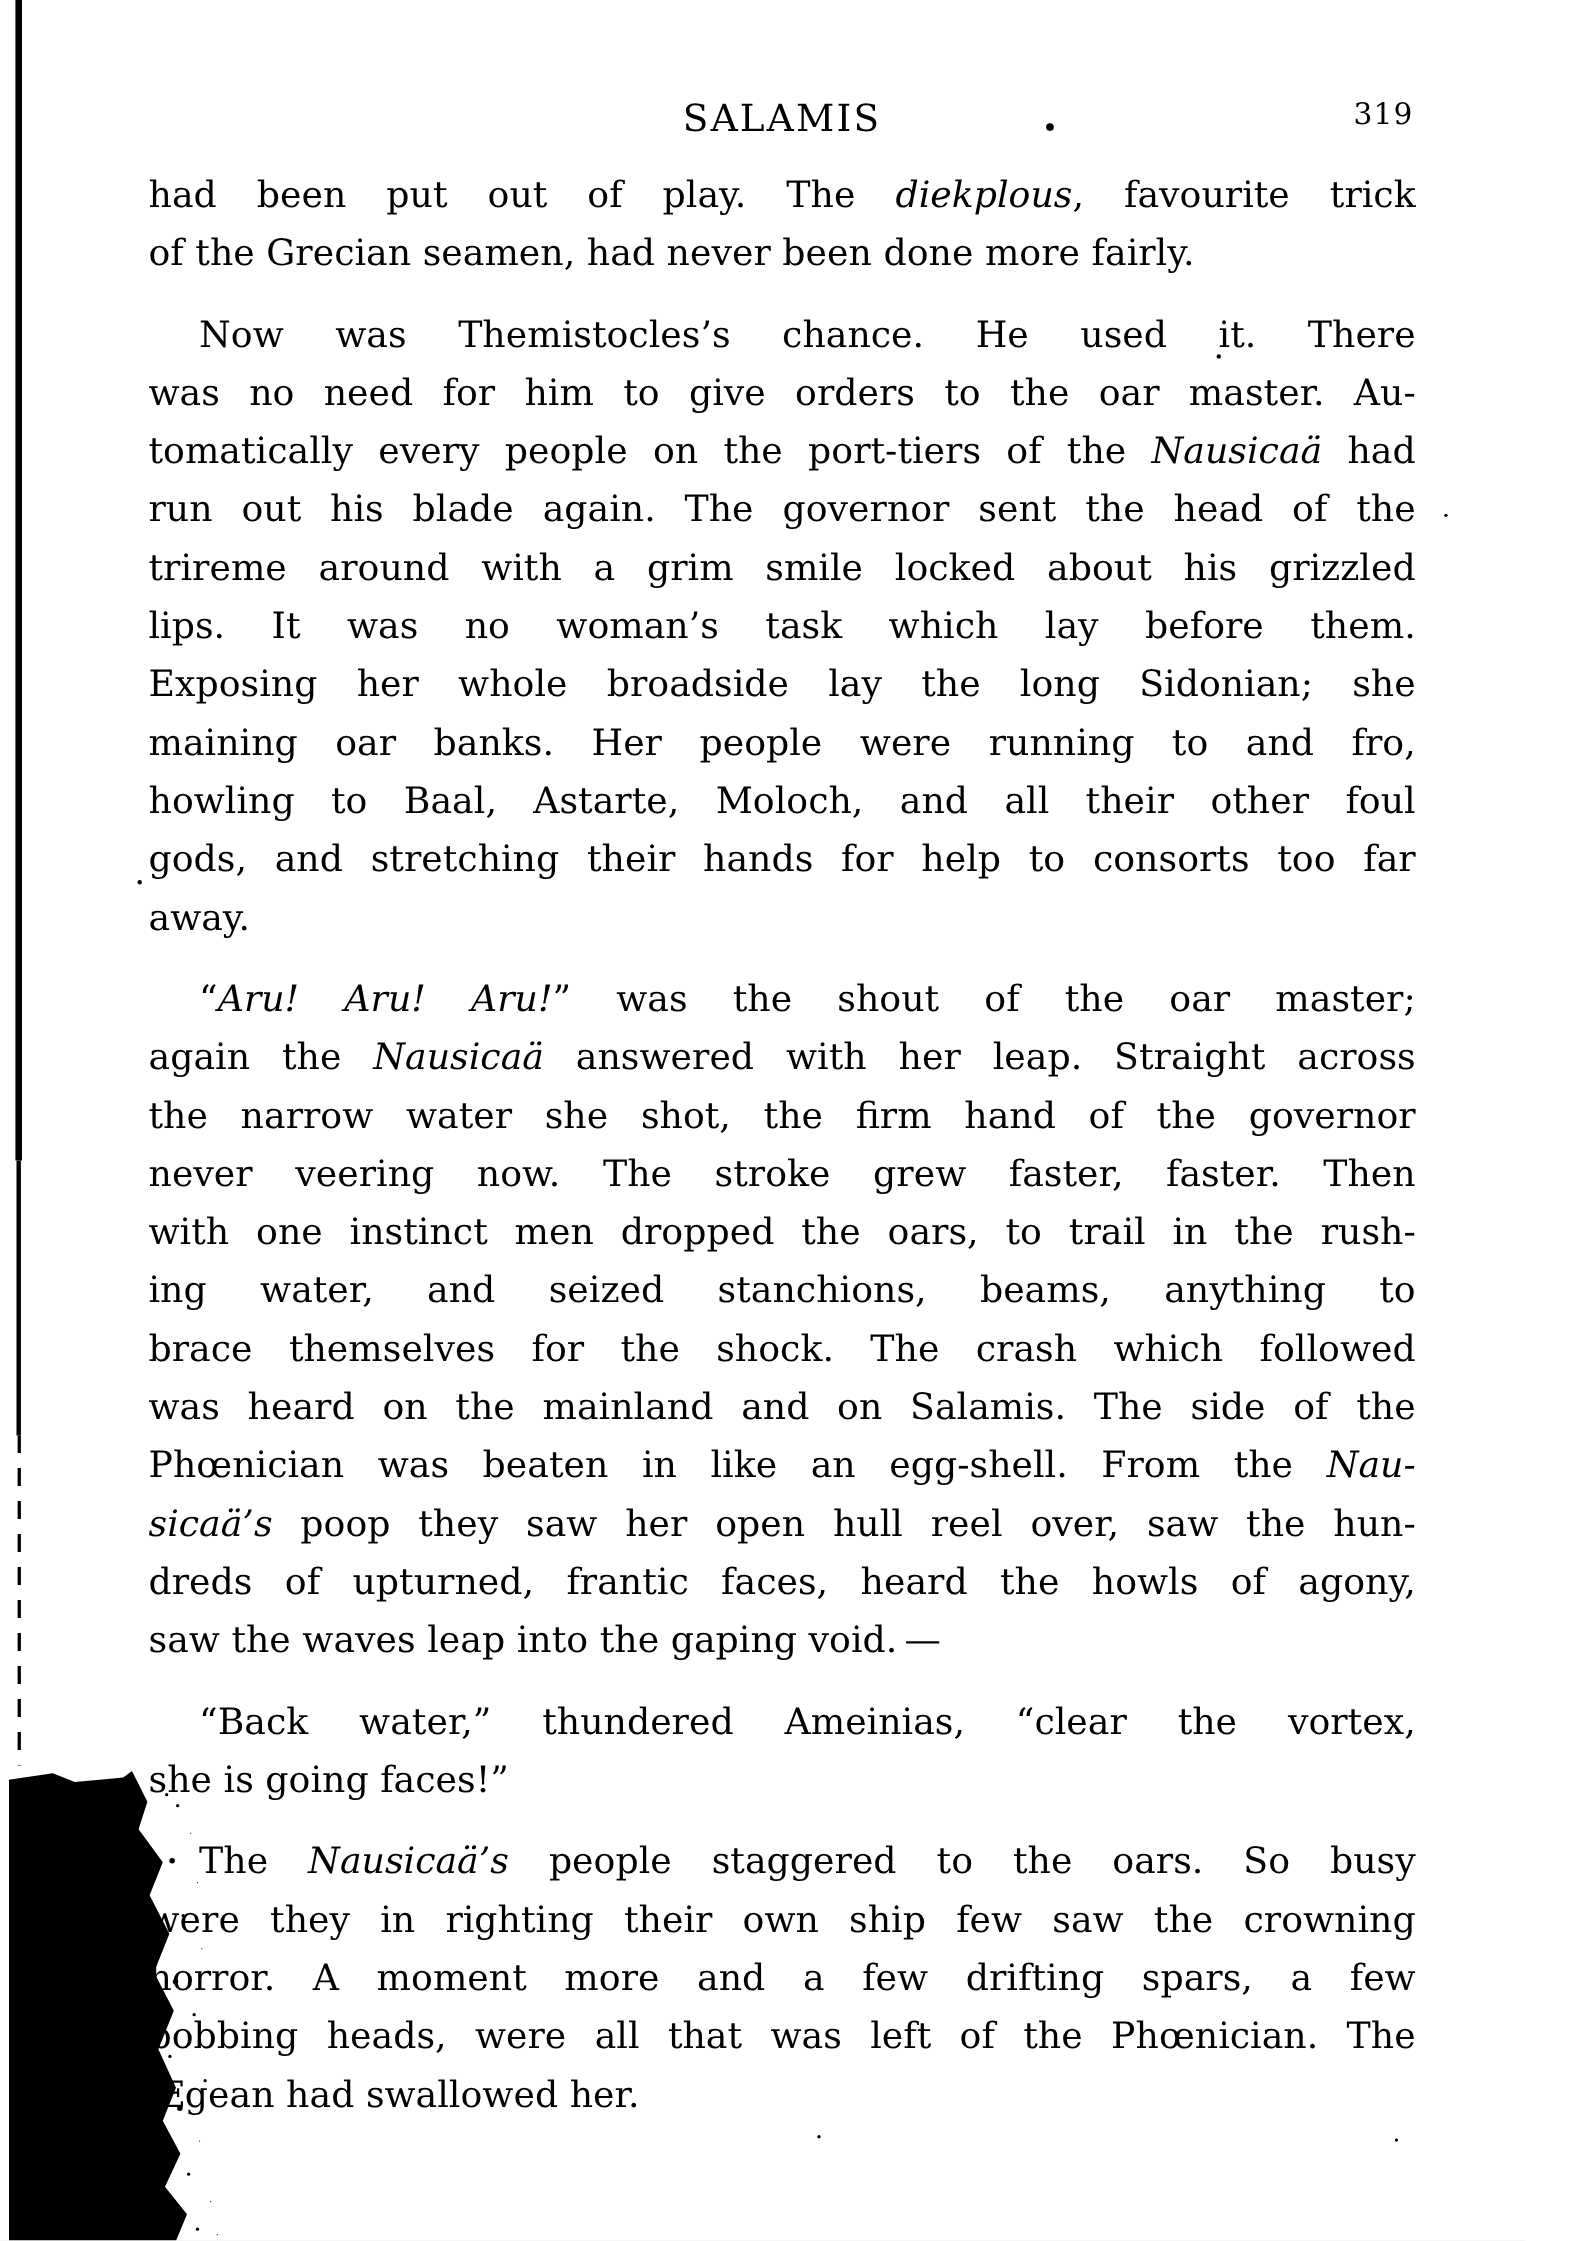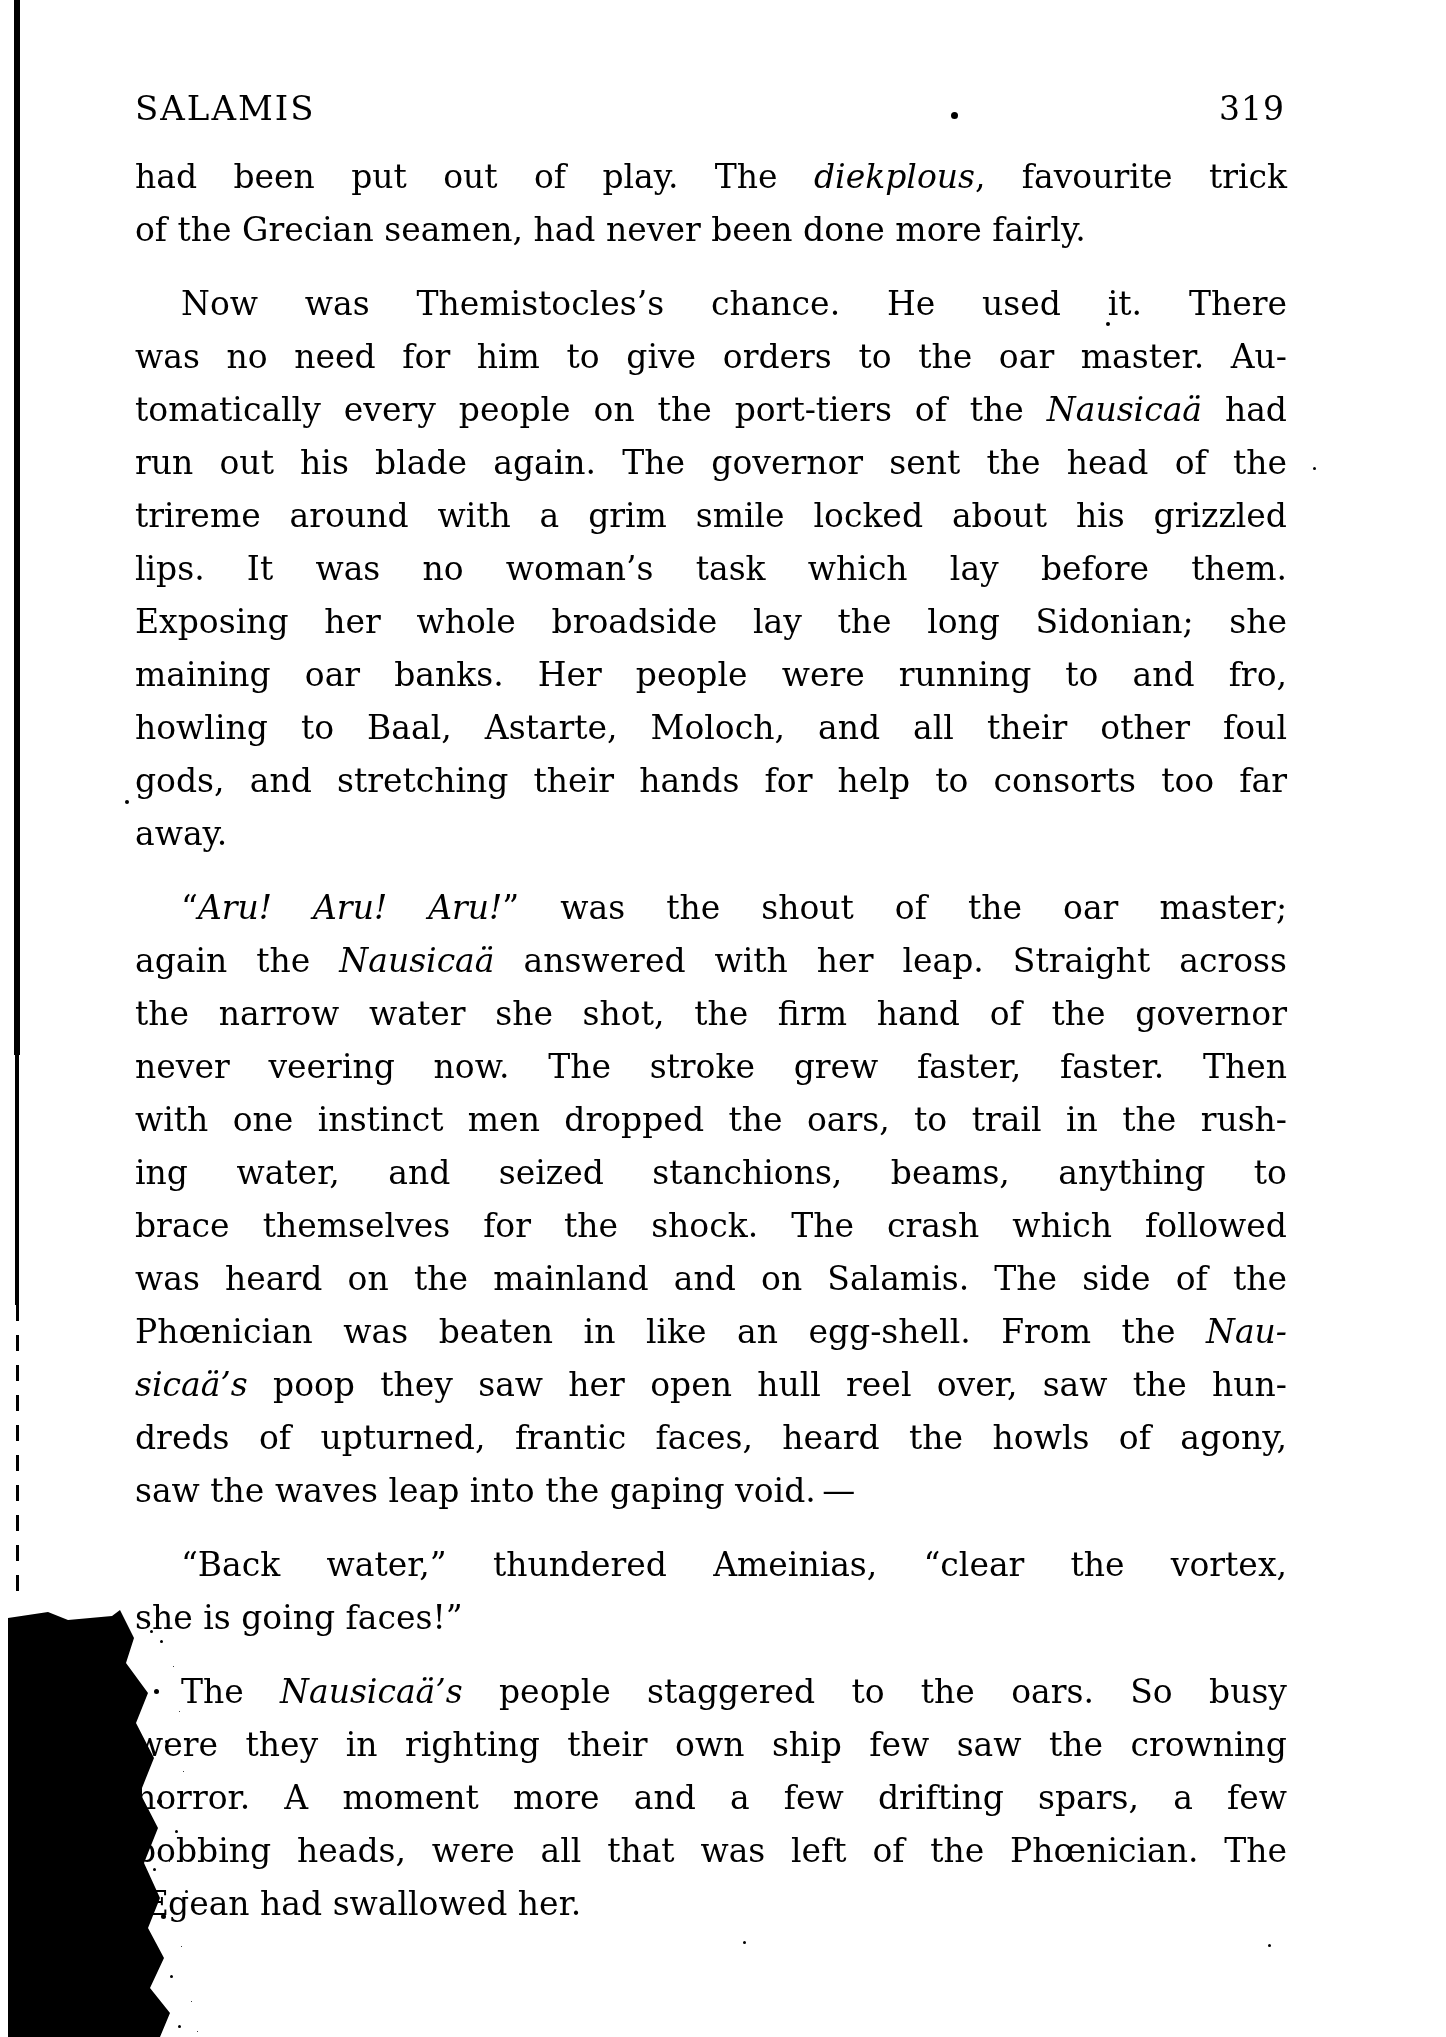--- a/index.html
+++ b/index.html
@@ -4,22 +4,22 @@
 <style>
   html,body { margin:0; padding:0; background:#e8e8e8; }
   .page {
     position:relative; width:1446px; height:2037px;
     background:#ffffff; color:#000;
     font-family:"DejaVu Serif","Liberation Serif",serif;
     overflow:hidden; margin:0 auto;
   }
   
   .header { position:absolute; top:88px; left:135px; width:1152px; height:48px; font-size:34px; }
-  .header .title { position:absolute; left:0; right:0; text-align:left; letter-spacing:2px; }
-  .header .pagenum { position:absolute; right:2px; top:1px; font-size:33px; letter-spacing:1px; }
+  .header .title { position:absolute; left:0; right:0; text-align:center; letter-spacing:2px; }
+  .header .pagenum { position:absolute; right:2px; top:1px; font-size:27px; letter-spacing:1px; }
   .header .sepdot { position:absolute; left:816px; top:24px; width:7px; height:7px; background:#000; border-radius:50%; }
   
   .text-block { position:absolute; top:150px; left:135px; width:1152px; font-size:33px; line-height:53px; }
   .line { text-align:justify; text-align-last:justify; }
   .line.short { text-align-last:left; }
   .line.indent { text-indent:46px;margin-top:21px; }
   .it { font-style:italic; }
   
   .vline-a { position:absolute; left:14px; top:0; width:6px; height:1055px; background:#000; }
   .vline-b { position:absolute; left:15px; top:1055px; width:4px; height:250px; background:#000; }

